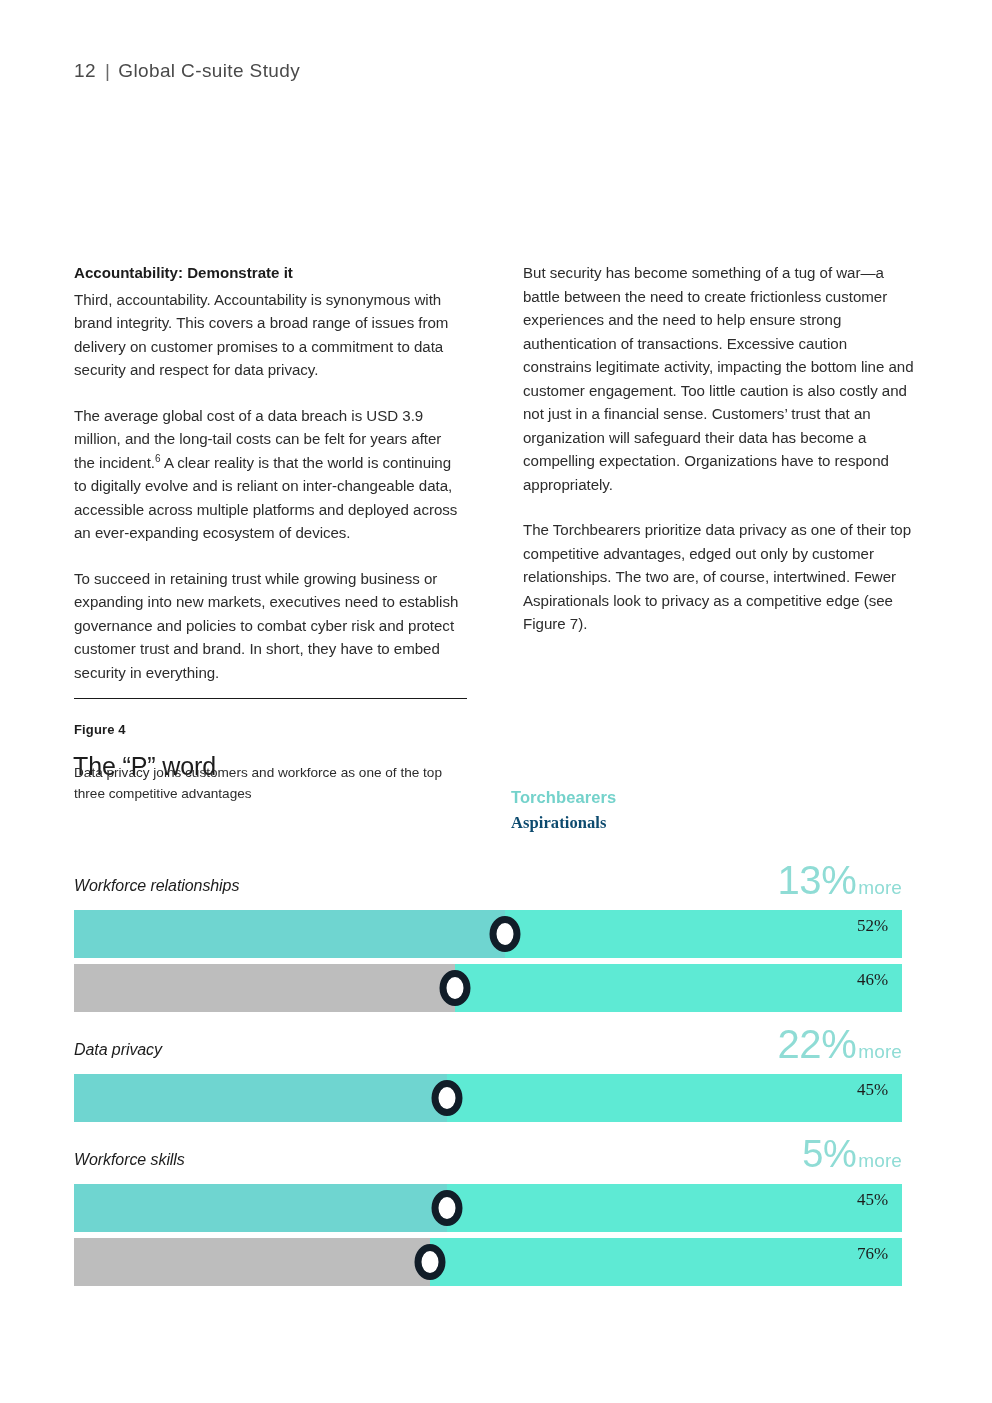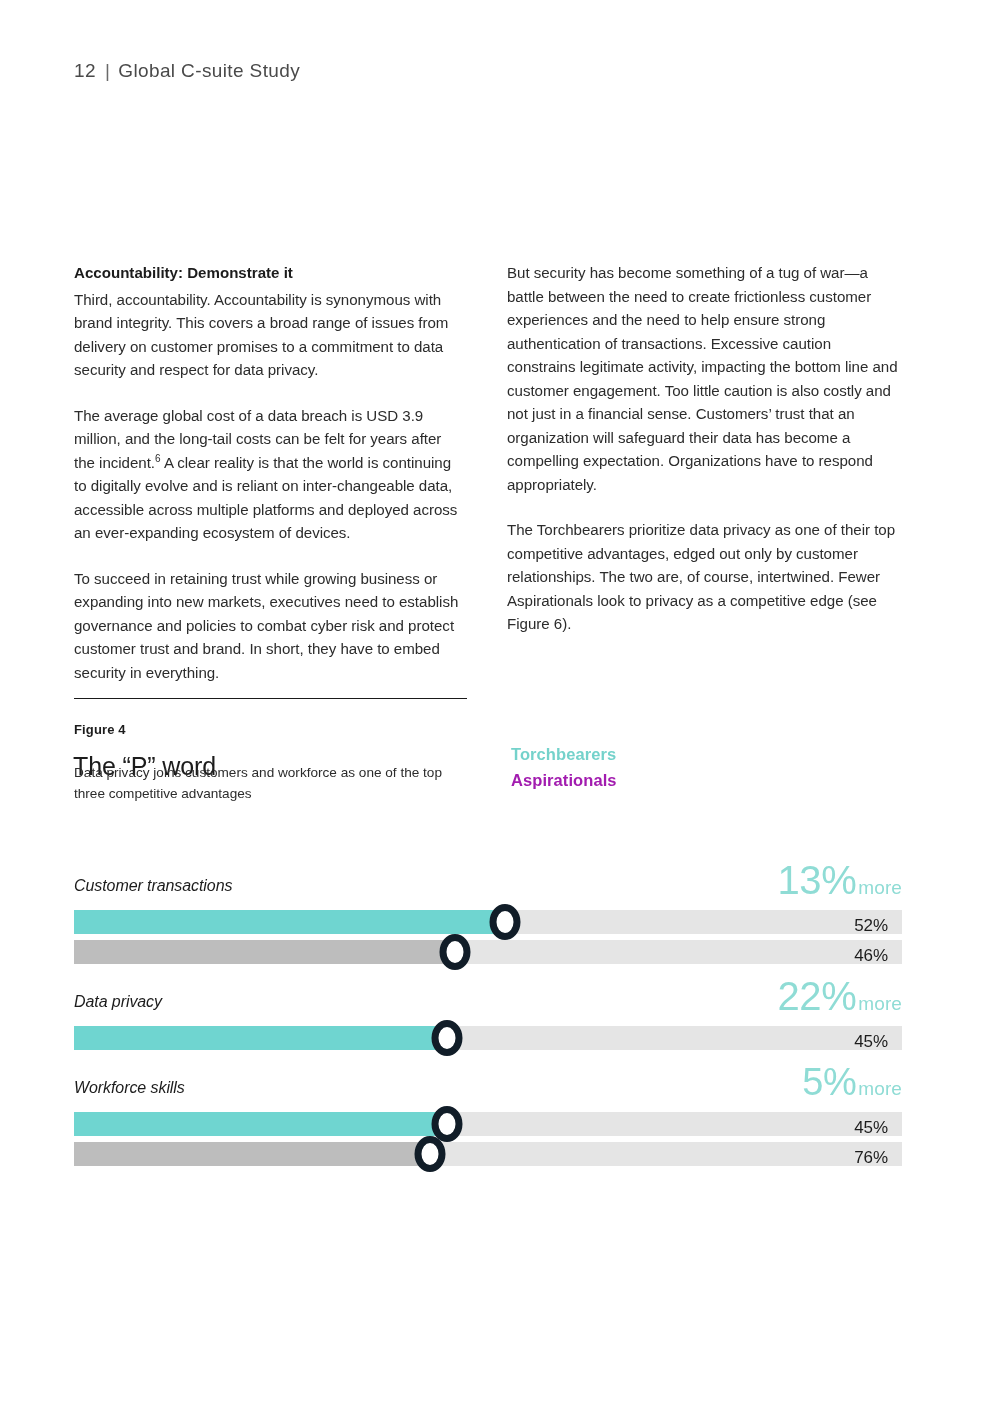--- a/index.html
+++ b/index.html
@@ -39,21 +39,21 @@
     color: #6a6a6a;
   }
 
   
   .columns {
     position: absolute;
     left: 74px;
     top: 261px;
     width: 844px;
     display: flex;
-    gap: 41px;
+    gap: 57px;
   }
   .col {
     width: 392px;
   }
   .col p {
     margin: 0 0 22px 0;
     font-size: 15.1px;
     line-height: 23.5px;
     color: #2c2c2c;
     letter-spacing: -0.002em;
@@ -105,30 +105,30 @@
     top: 762px;
     width: 380px;
     font-size: 13.6px;
     line-height: 21px;
     color: #2c2c2c;
   }
 
   .legend {
     position: absolute;
     left: 511px;
-    top: 741px;
+    top: 784px;
   }
   .legend-item {
     font-size: 16.5px;
     font-weight: bold;
     line-height: 26px;
     letter-spacing: 0.005em;
   }
   .legend-torch { color: #74D2CB; }
-  .legend-asp   { color: #a21caf; }
+  .legend-asp   { color: #0c4a6e; font-family: Liberation Serif, serif; }
 
   
   .chart {
     position: absolute;
     left: 74px;
     top: 876px;
     width: 828px;
   }
   .group { position: relative; margin-bottom: 28px; }
   .group:last-child { margin-bottom: 0; }
@@ -159,23 +159,24 @@
   .callout .more {
     font-size: 19px;
     letter-spacing: 0.005em;
     margin-left: 2px;
   }
 
   .bars { margin-top: 14px; }
 
   .bar-row {
     position: relative;
-    height: 24px;
-    background: #e5e5e5;
+    height: 48px;
+    background: #5eead4;
     margin-bottom: 6px;
+    font-family: Liberation Serif, serif;
   }
   .bar-row:last-child { margin-bottom: 0; }
 
   .bar-fill {
     position: absolute;
     left: 0; top: 0; bottom: 0;
     background: #6FD5D0;
   }
   .bar-fill.asp { background: #BDBDBD; }
 
@@ -219,39 +220,39 @@
 
     <div class="col">
       <h3>Accountability: Demonstrate it</h3>
       <p>Third, accountability. Accountability is synonymous with brand integrity. This covers a broad range of issues from delivery on customer promises to a commitment to data security and respect for data privacy.</p>
       <p><span>The average global cost of a data breach is USD 3.9 million, and the long-tail costs can be felt for years after the incident.</span><sup class="fn">6</sup><span> A clear reality is that the world is continuing to digitally evolve and is reliant on inter-changeable data, accessible across multiple platforms and deployed across an ever-expanding ecosystem of devices.</span></p>
       <p>To succeed in retaining trust while growing business or expanding into new markets, executives need to establish governance and policies to combat cyber risk and protect customer trust and brand. In short, they have to embed security in everything.</p>
     </div>
 
     <div class="col">
       <p>But security has become something of a tug of war—a battle between the need to create frictionless customer experiences and the need to help ensure strong authentication of transactions. Excessive caution constrains legitimate activity, impacting the bottom line and customer engagement. Too little caution is also costly and not just in a financial sense. Customers’ trust that an organization will safeguard their data has become a compelling expectation. Organizations have to respond appropriately.</p>
-      <p>The Torchbearers prioritize data privacy as one of their top competitive advantages, edged out only by customer relationships. The two are, of course, intertwined. Fewer Aspirationals look to privacy as a competitive edge (see Figure 6).</p>
+      <p>The Torchbearers prioritize data privacy as one of their top competitive advantages, edged out only by customer relationships. The two are, of course, intertwined. Fewer Aspirationals look to privacy as a competitive edge (see Figure 7).</p>
     </div>
 
   </div>
 
   <div class="fig-rule"></div>
   <div class="fig-label">Figure 4</div>
   <div class="fig-title">The “P” word</div>
   <div class="fig-sub">Data privacy joins customers and workforce as one of the top three competitive advantages</div>
 
   <div class="legend">
     <div class="legend-item legend-torch">Torchbearers</div>
     <div class="legend-item legend-asp">Aspirationals</div>
   </div>
 
   <div class="chart">
 
     <div class="group">
-      <div class="cat-label">Customer transactions</div>
+      <div class="cat-label">Workforce relationships</div>
       <div class="callout">
         <span class="big">13%</span><span class="more">more</span>
       </div>
       <div class="bars">
         <div class="bar-row">
           <div class="bar-fill" style="width:52%"></div>
           <div class="marker" style="left:52%">
               <div class="ring"></div>
             </div>
           <div class="bar-value">52%</div>

